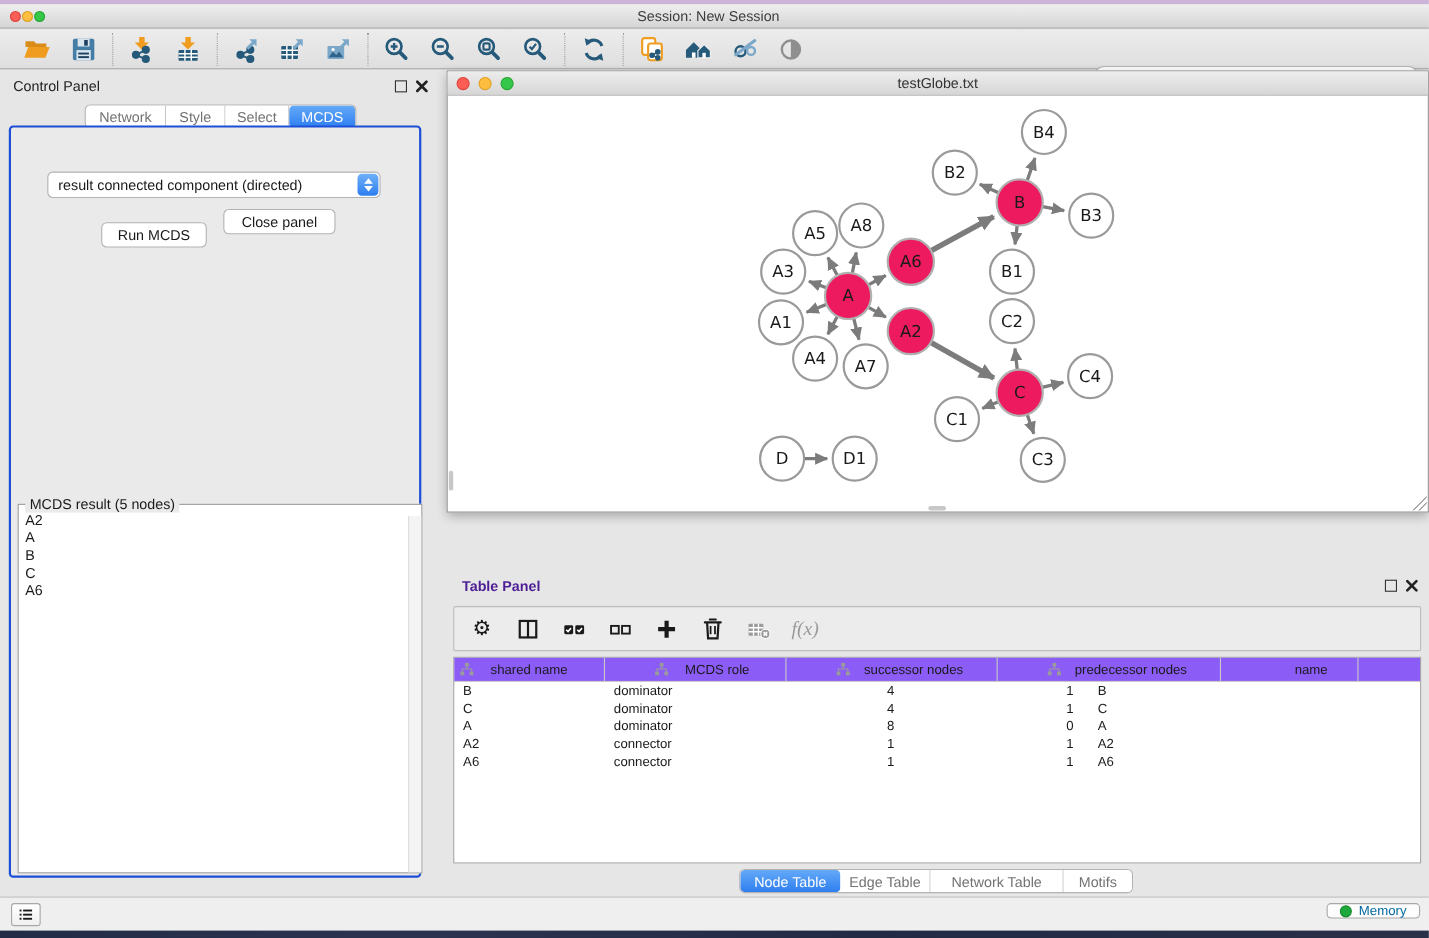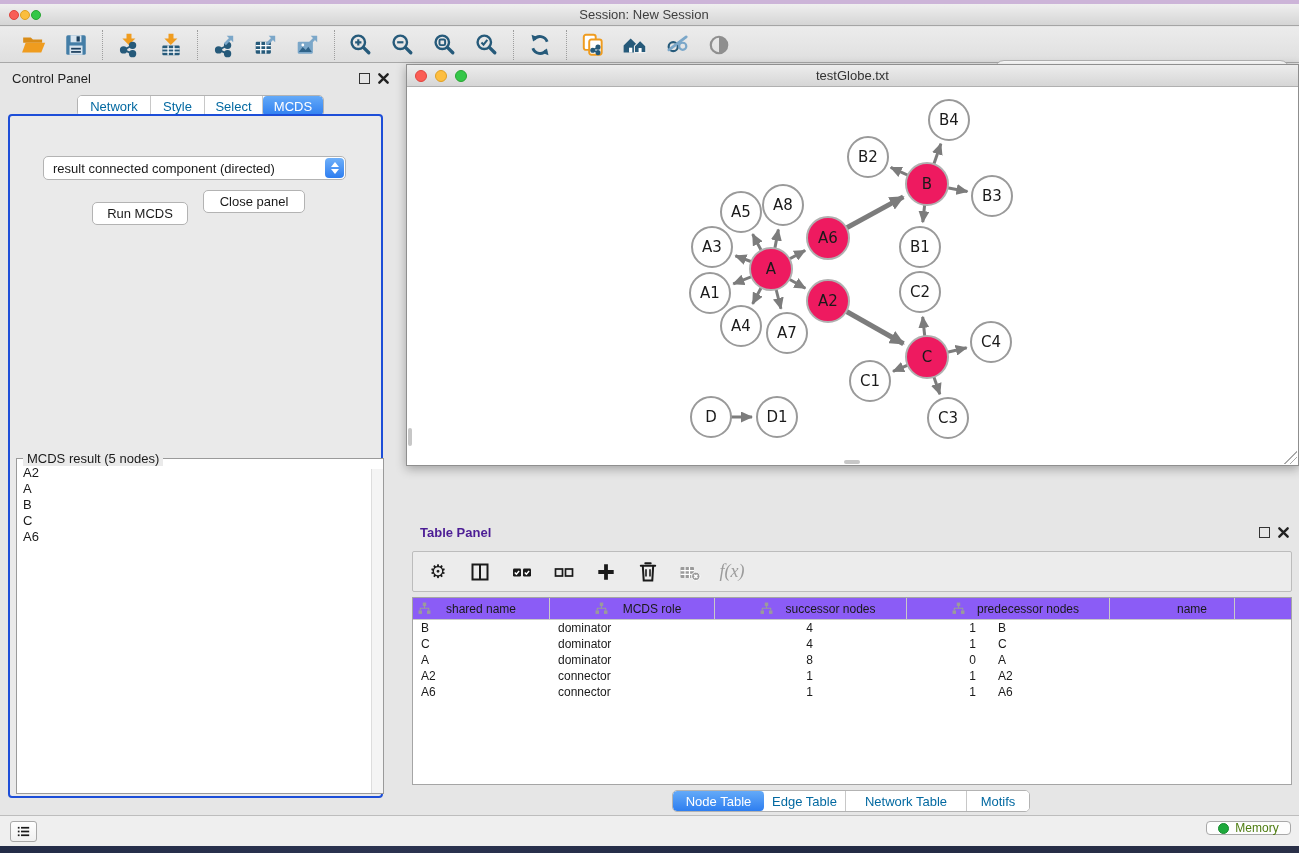--- a/index.html
+++ b/index.html
@@ -31,21 +31,21 @@
   .searchbox input { border:none; outline:none; flex:1; font-size:12px; height:16px; background:transparent; }
 
   
   .cp-title { position:absolute; left:12px; top:71px; font-size:13px; color:#222; }
   .panel-float { position:absolute; width:11px; height:11px; border:1.6px solid #333; background:transparent; }
   .panel-close { position:absolute; width:13px; height:13px; }
   .cp-float { left:359px; top:73px; }
   .cp-close { left:377px; top:72px; }
 
   .segctl { display:flex; height:22px; border:1px solid #b3b3b3; border-radius:5px; background:#fff; overflow:hidden; }
-  .seg { display:flex; align-items:center; justify-content:center; font-size:13px; color:#0369a1;
+  .seg { display:flex; align-items:center; justify-content:center; font-size:13px; color:#737373;
     border-right:1px solid #c8c8c8; background:#fff; cursor:default; }
   .seg:last-child { border-right:none; }
   .seg.sel { background:linear-gradient(#64aaf8,#2e7ef0); color:#fff; border-radius:4px; border-right:none; }
   #cp-tabs { position:absolute; left:77px; top:95px; }
 
   .cp-box { position:absolute; left:8px; top:114px; width:375px; height:684px;
     background:#eaeaea; border:2px solid #1d4ed8; border-radius:4px; }
   .cp-crit-label { position:absolute; left:0; right:0; top:137px; text-align:center; font-size:13px; }
   .cp-select { position:absolute; left:43px; top:156px; width:303px; height:24px; background:#fff;
     border:1px solid #b3b3b3; border-radius:5px; display:flex; align-items:center; padding-left:9px; font-size:13px; }
@@ -100,21 +100,21 @@
   .tp-cell.num { text-align:right; padding-right:14px; }
 
   #tp-tabs { position:absolute; left:672px; top:790px; }
   #tp-tabs .seg { font-size:13px; }
 
   
   .statusbar { position:absolute; left:0; top:815px; width:100%; height:31px; background:#efefef; border-top:1px solid #bdbdbd; }
   .sb-listbtn { position:absolute; left:10px; top:5px; width:27px; height:21px; background:linear-gradient(#fff,#f0f0f0);
     border:1px solid #a8a8a8; border-radius:3px; display:flex; align-items:center; justify-content:center; }
   .sb-memory { position:absolute; right:8px; top:5px; width:85px; height:14px; background:#fdfdfd; border:1px solid #a8a8a8;
-    border-radius:4px; display:flex; align-items:center; justify-content:center; gap:6px; font-size:12px; color:#4d7c0f; }
+    border-radius:4px; display:flex; align-items:center; justify-content:center; gap:6px; font-size:12px; color:#0369a1; }
   .sb-memory .dot { width:11px; height:11px; border-radius:50%; background:#1da93c; border:1px solid #168a2f; }
 
   svg { display:block; }
   .gnode text { font-family:"DejaVu Sans", sans-serif; font-size:15px; fill:#1a1a1a; }
 </style>
 </head>
 <body>
 
 <div class="strip-top"></div>
 

